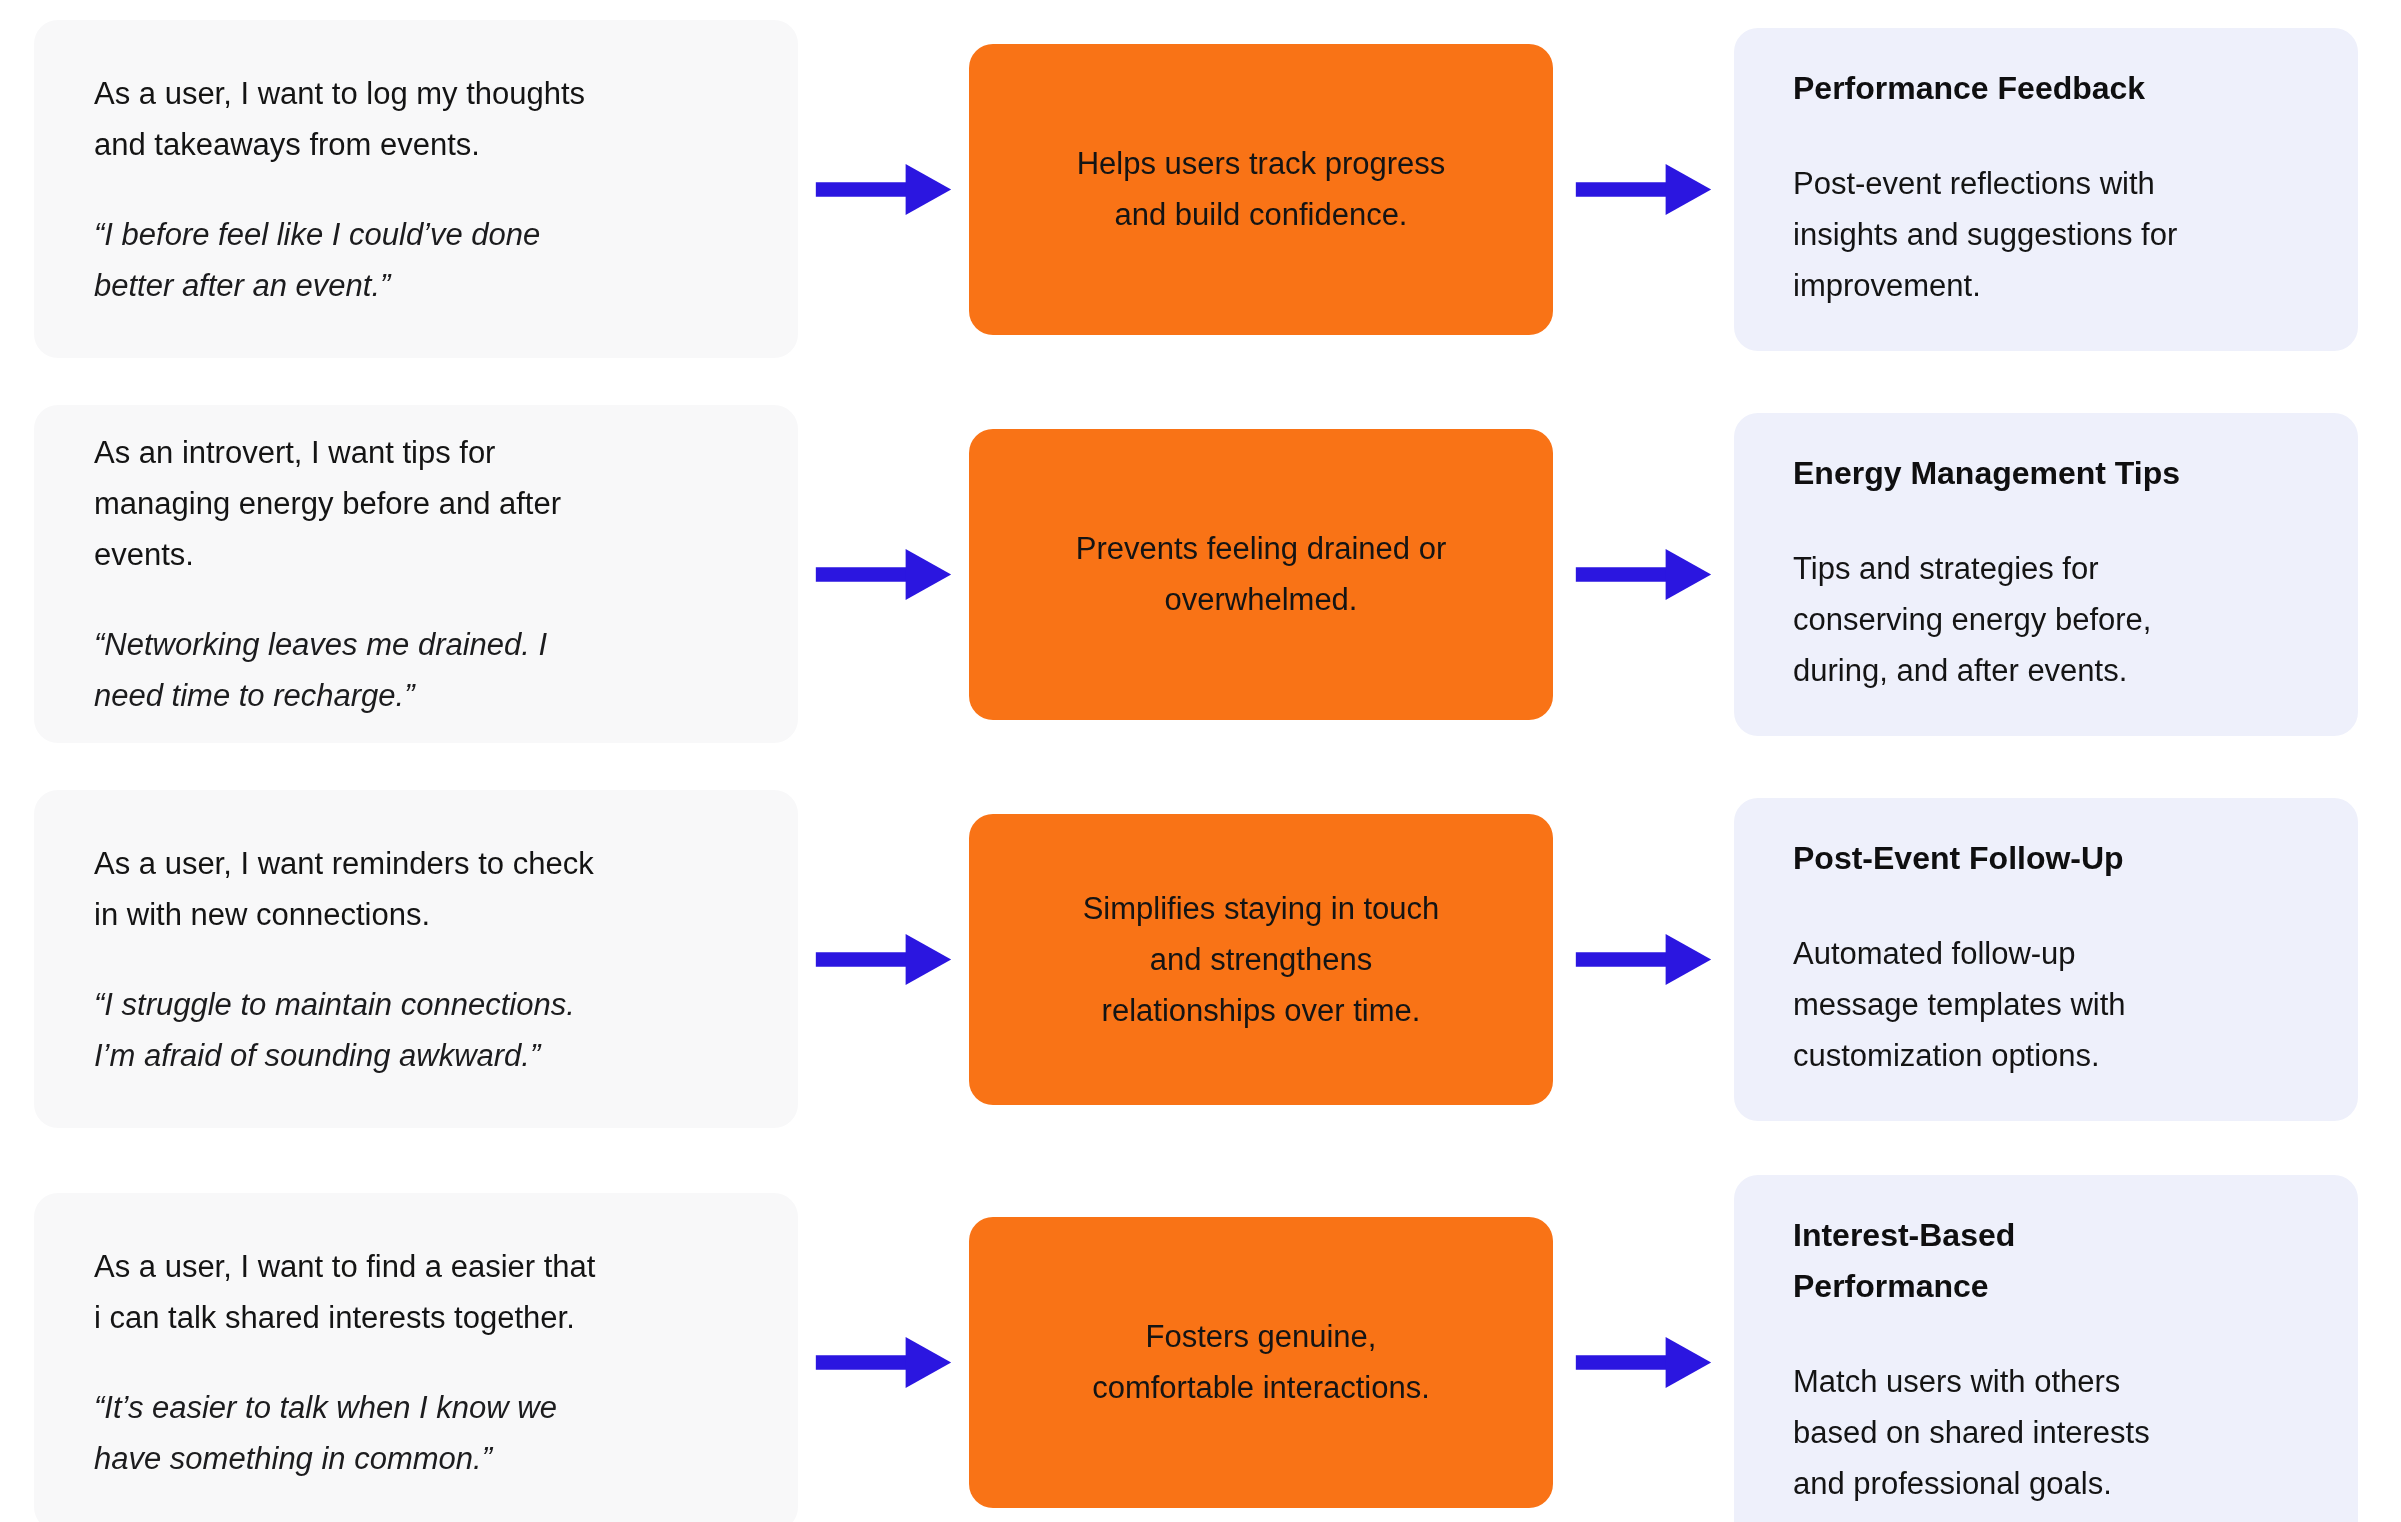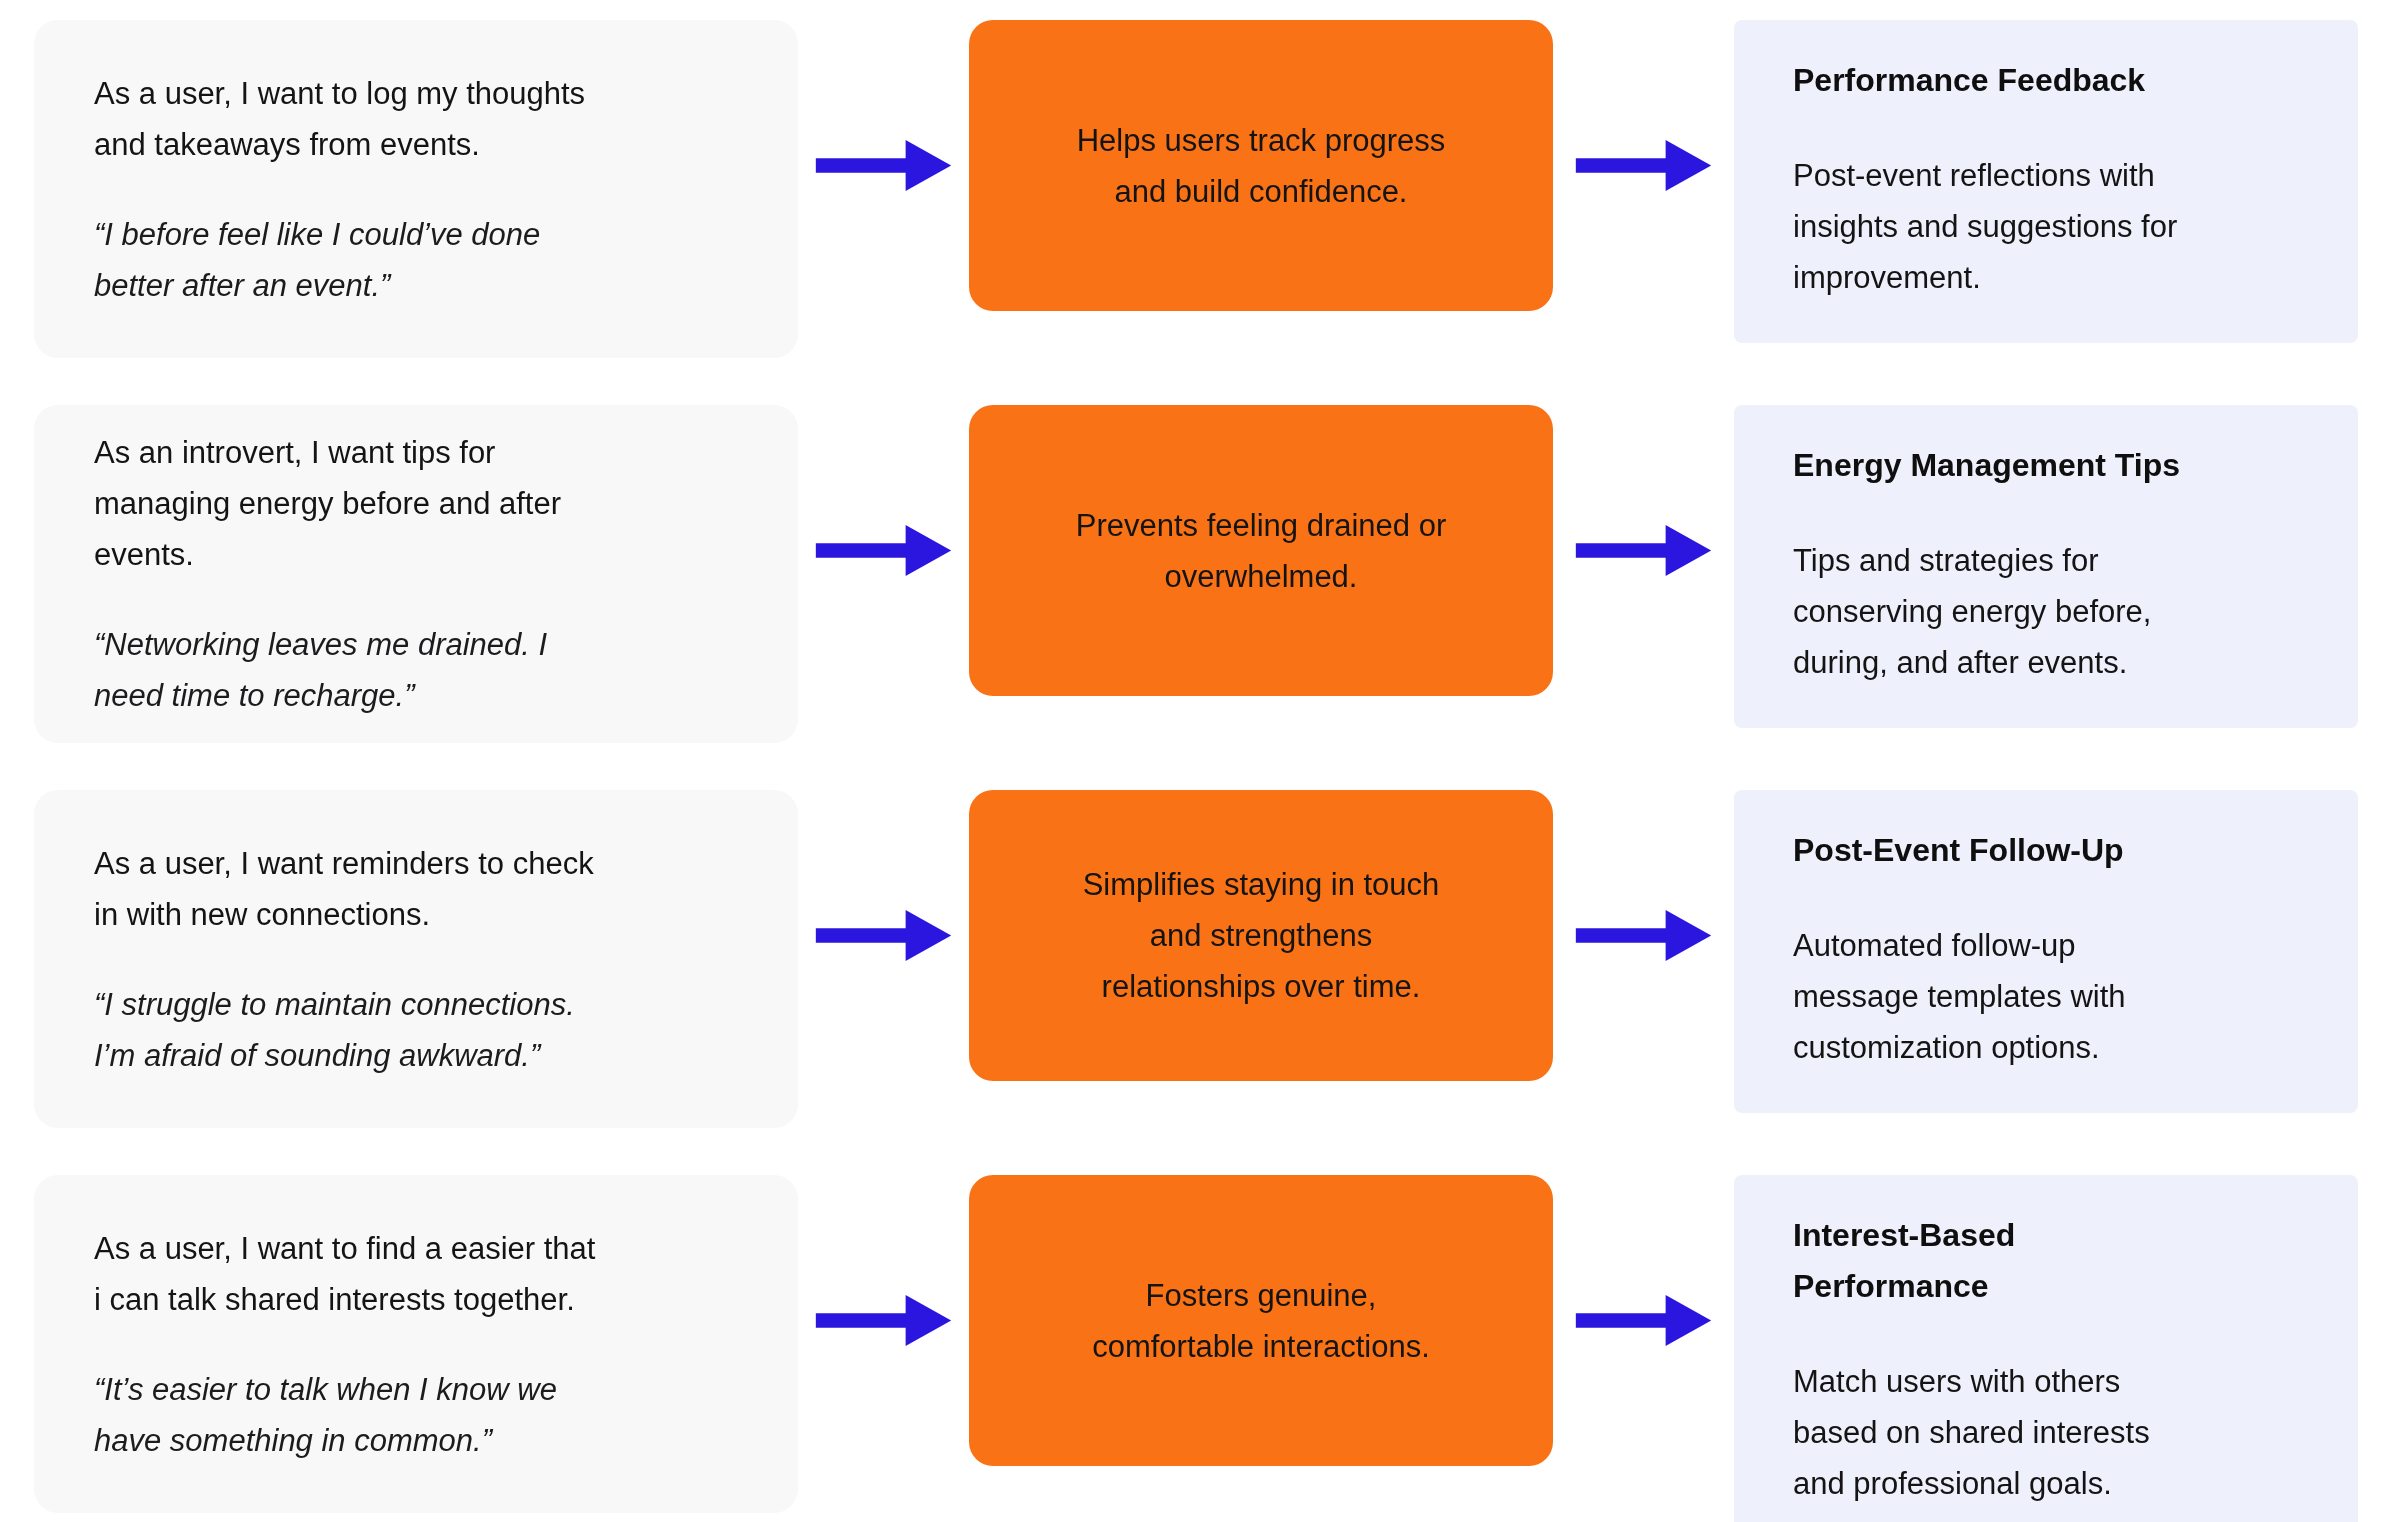--- a/index.html
+++ b/index.html
@@ -10,21 +10,21 @@
     color: #141414;
     overflow: hidden;
   }
   .board {
     padding: 20px 40px 0 34px;
     display: flex;
     flex-direction: column;
   }
   .flow-row {
     display: flex;
-    align-items: flex-start;
+    align-items: center;
     margin-bottom: 47px;
   }
   .card {
     border-radius: 24px;
     font-size: 31px;
     line-height: 51px;
   }
   .story-card {
     width: 764px;
     height: 338px;
@@ -62,21 +62,20 @@
     align-items: center;
     justify-content: center;
     text-align: center;
   }
   .benefit-text { white-space: pre-line; }
   .feature-card {
     width: 624px;
     min-height: 295px;
     background: #eef0fb;
     padding: 35px 59px 40px 59px;
-    border-radius: 8px;
   }
   .feature-title {
     font-size: 32px;
     font-weight: 700;
     line-height: 51px;
     color: #0f0f10;
     white-space: pre-line;
     margin-bottom: 29.5px;
   }
   .feature-desc { white-space: pre-line; margin-top: 44px; }

